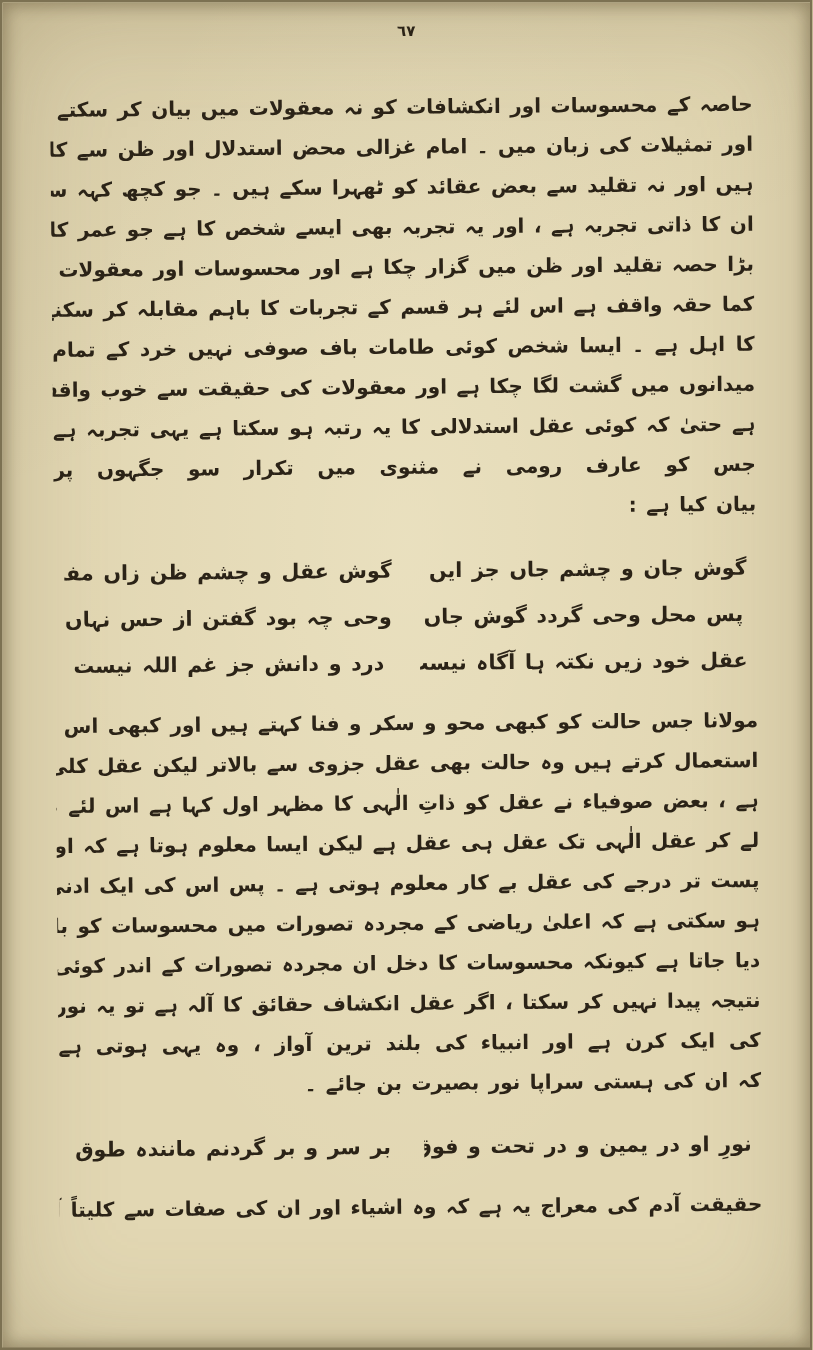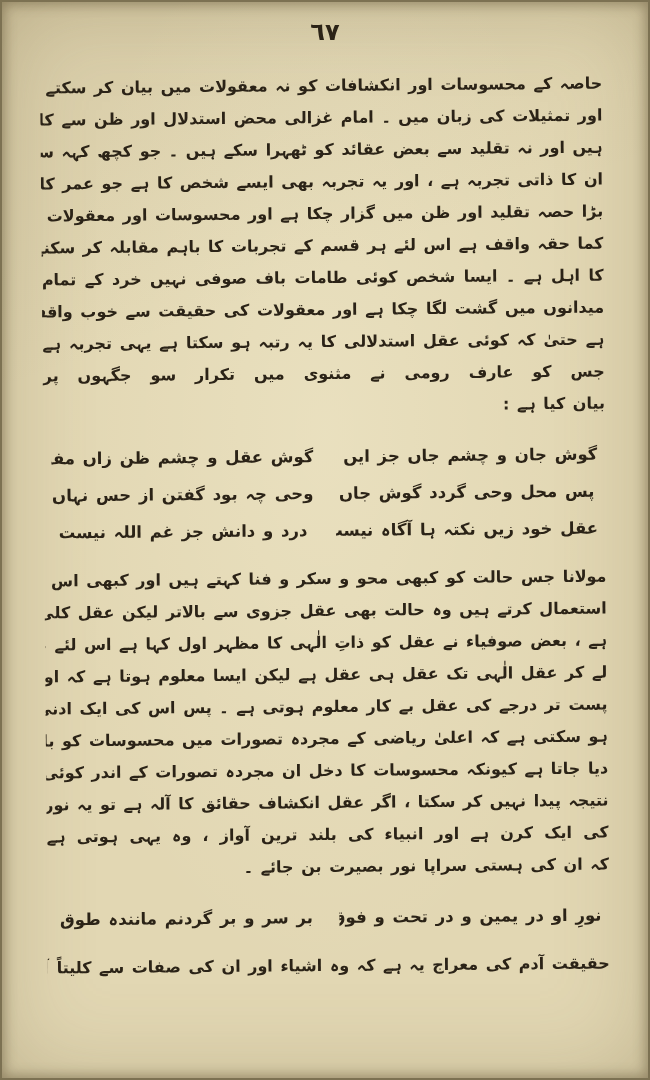--- a/index.html
+++ b/index.html
@@ -21,21 +21,21 @@
       inset 0 0 12px 3px rgba(90,78,48,.45),
       inset 0 0 90px rgba(120,104,64,.30);
     font-family:"DejaVu Sans", sans-serif;
     color:var(--ink);
     direction:rtl;
   }
   .page-number{
     position:absolute;
     top:16px;left:0;right:0;
     text-align:center;
-    font-size:24px;
+    font-size:12px;
     font-weight:bold;
     letter-spacing:2px;
   }
   .content{
     position:absolute;
     top:68px;right:42px;left:42px;
     transform:rotate(-0.5deg);
   }
   .prose .line{
     font-size:16px;

